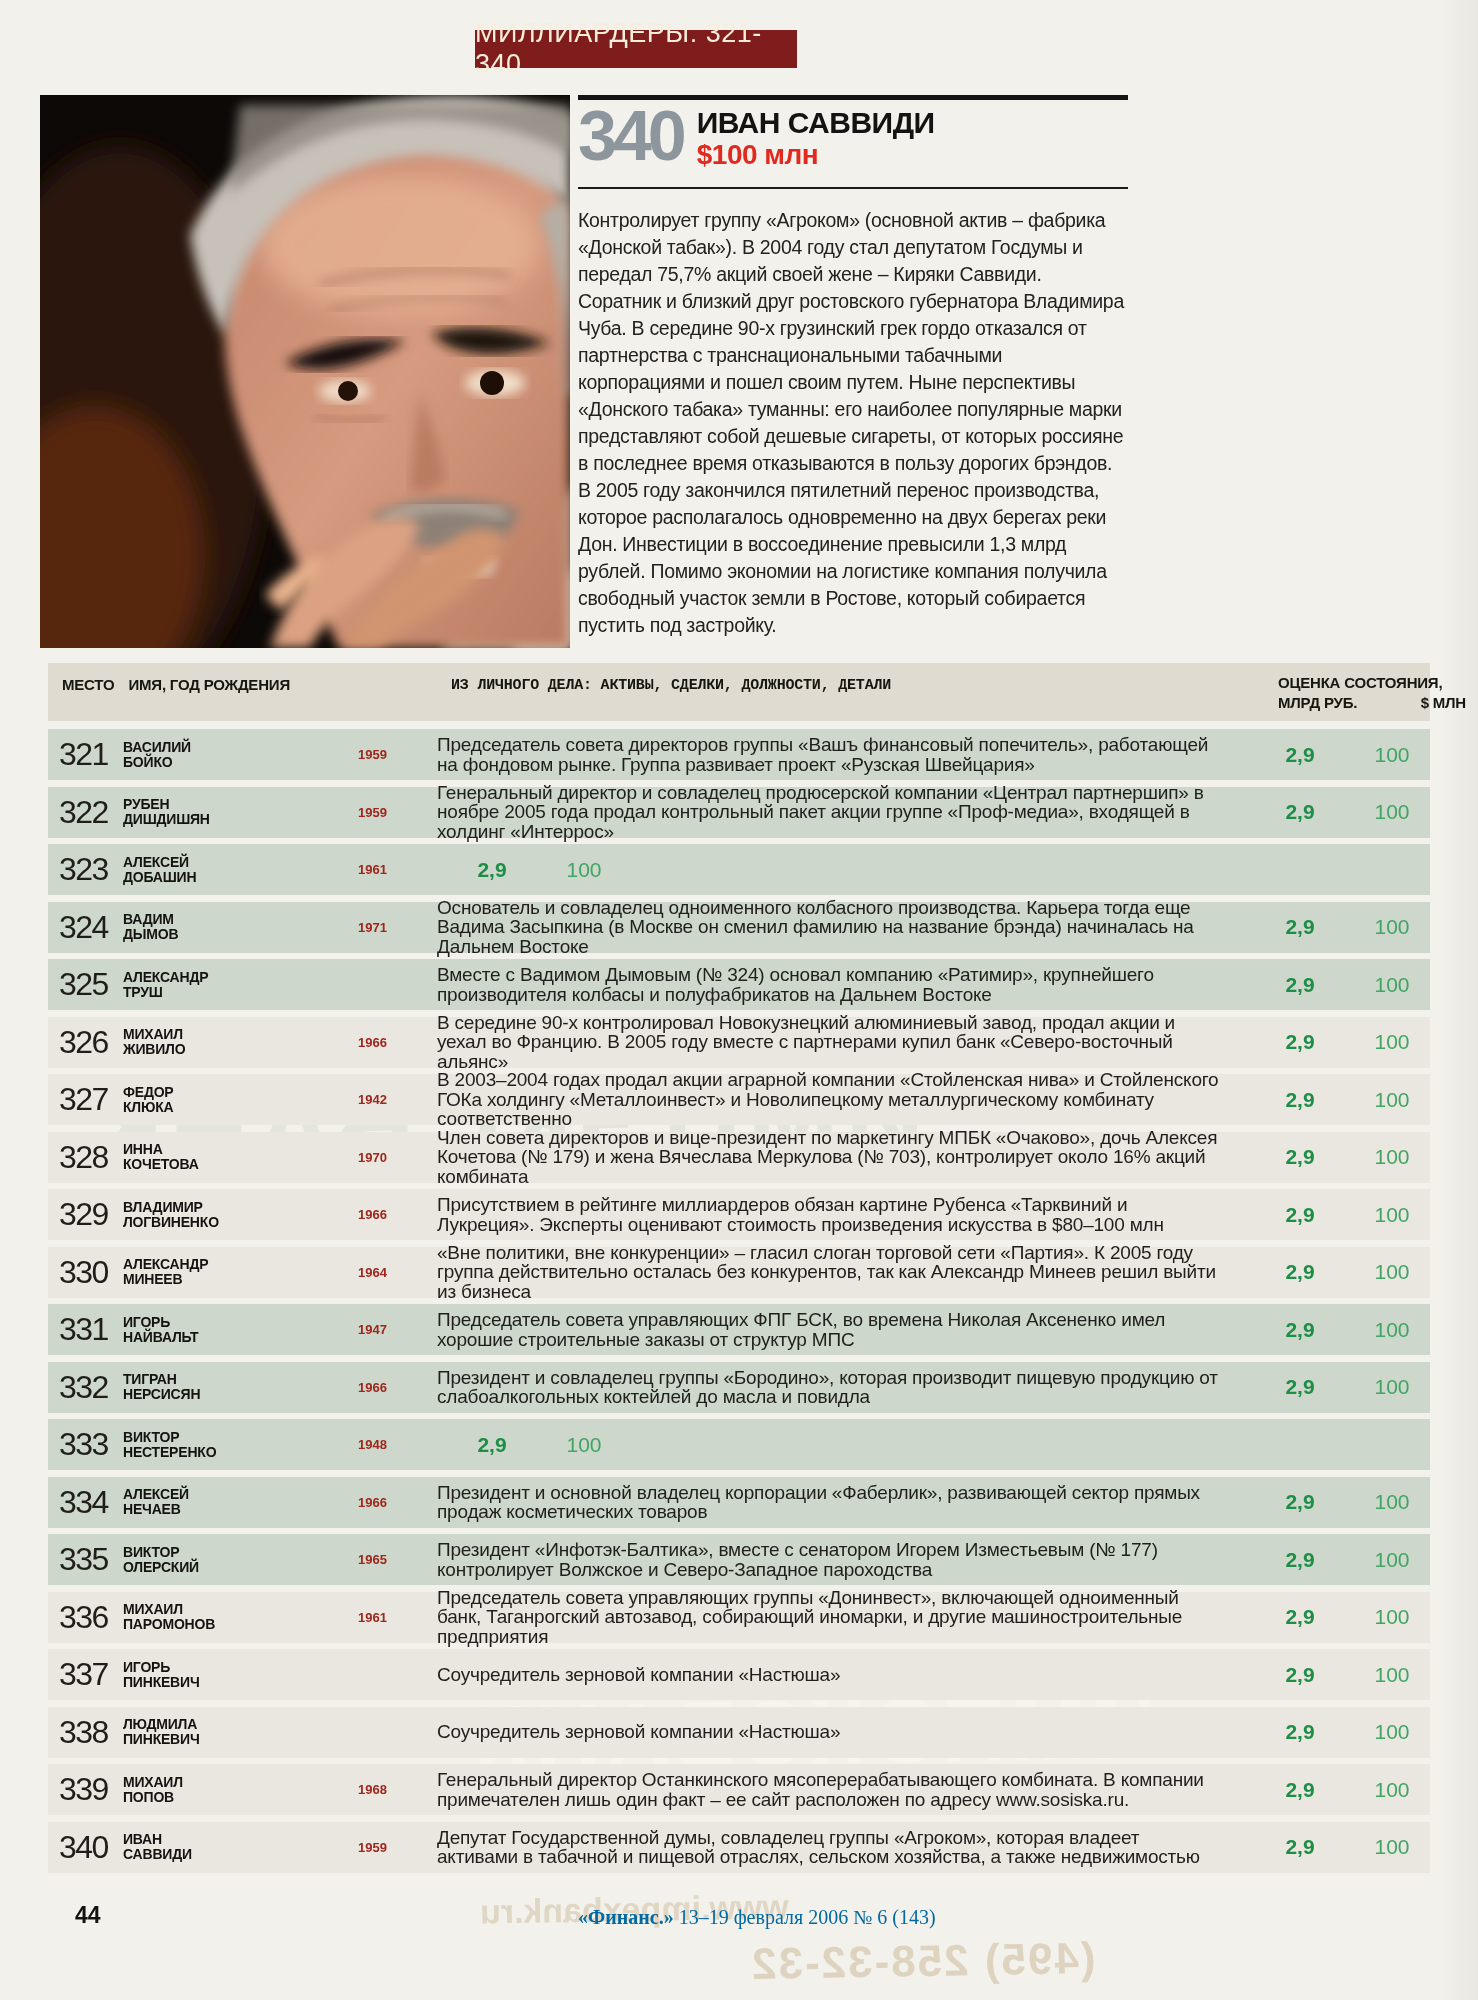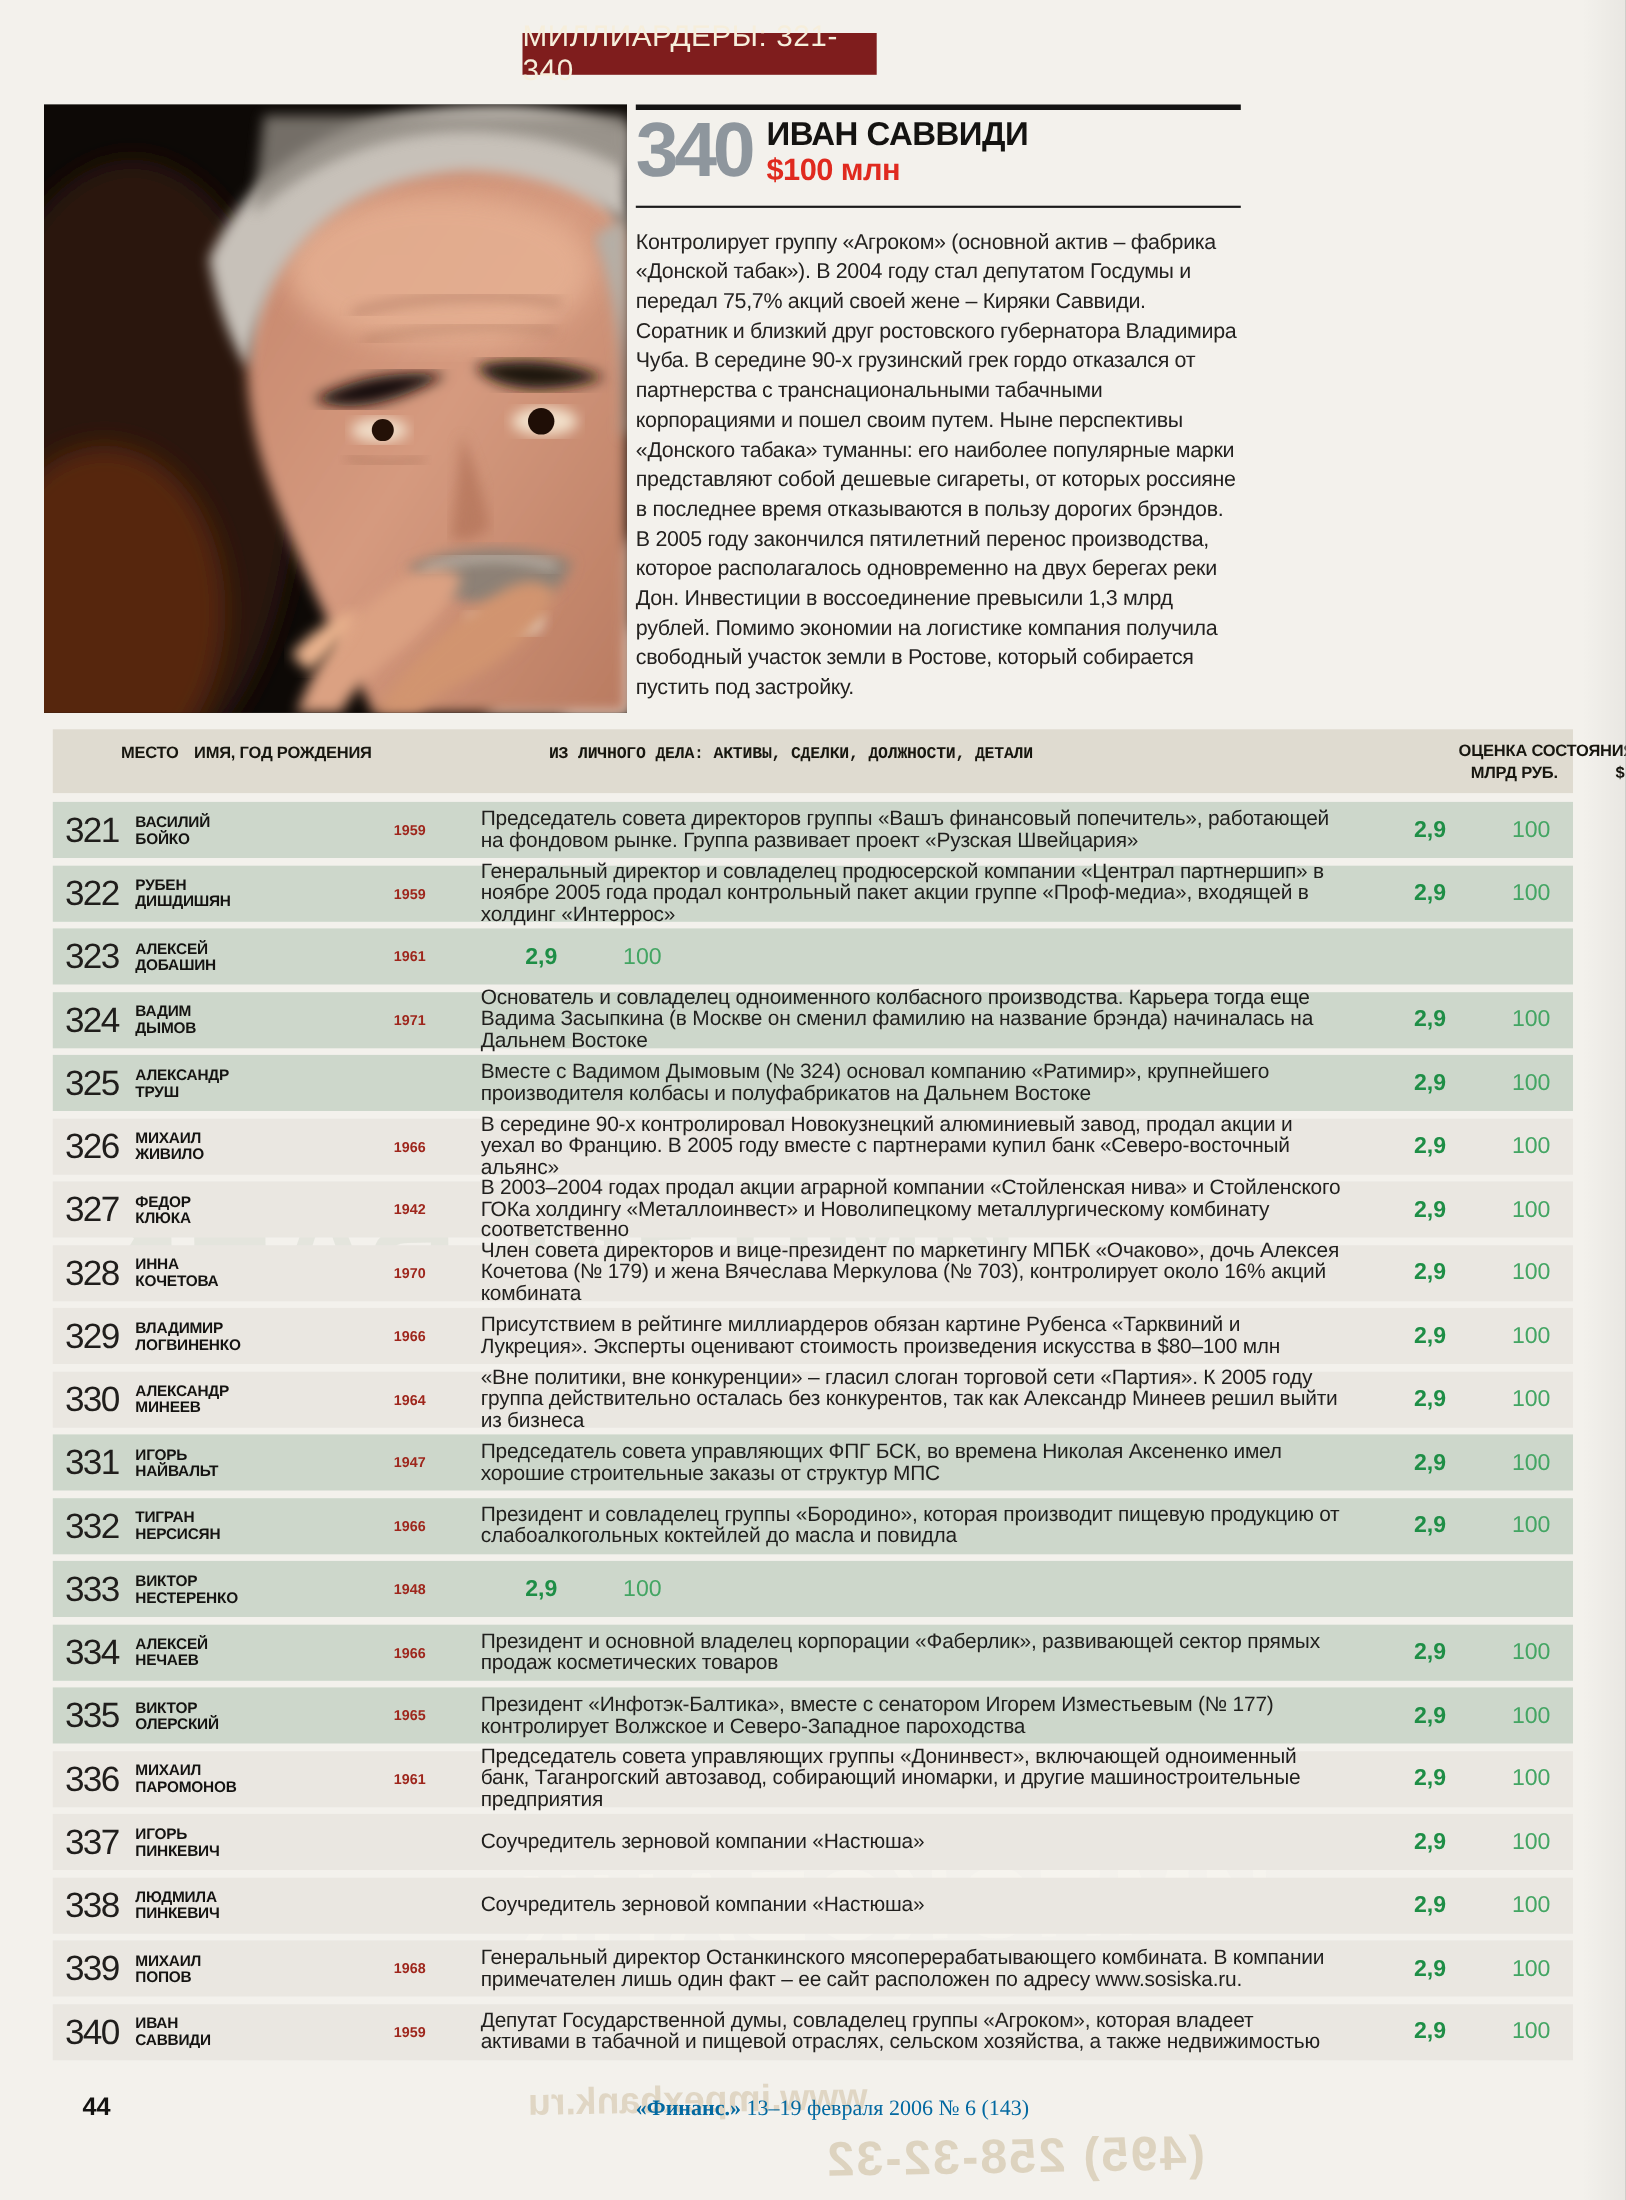--- a/index.html
+++ b/index.html
@@ -25,25 +25,25 @@
   .feature-rank{font-size:70px;font-weight:700;color:#8e969d;line-height:0.88;letter-spacing:-4px;}
   .feature-id{margin-left:14px;padding-top:2px;}
   .feature-name{font-size:30px;font-weight:700;color:#141311;letter-spacing:-0.5px;line-height:1.0;}
   .feature-worth{font-size:28px;font-weight:700;color:#e02a1f;letter-spacing:-0.5px;line-height:1.1;margin-top:2px;}
   .rule-thin{height:2px;background:#1b1b1b;margin-top:16px;}
   .feature-bio{margin-top:18px;font-size:19.5px;line-height:27px;letter-spacing:-0.3px;color:#242220;}
 
   
   .rank-table{position:absolute;left:48px;top:663px;width:1382px;}
   .thead{display:flex;background:#dfdbd0;height:58px;margin-bottom:8px;}
-  .thead .c1{display:flex;gap:14px;padding:13px 0 0 14px;margin-left:48px;}
+  .thead .c1{display:flex;gap:14px;padding:13px 0 0 14px;}
   .th{font-size:15px;font-weight:700;color:#17160f;letter-spacing:-0.2px;}
   .thead .c2{padding:13px 0 0 11px;font-family:Liberation Mono, monospace;}
   .thead .c3{padding:11px 10px 0 19px;display:flex;flex-direction:column;}
-  .c3-line2{display:flex;justify-content:space-between;margin-top:3px;padding-right:8px;margin-left:11px;}
+  .c3-line2{display:flex;justify-content:space-between;margin-top:3px;padding-right:8px;}
 
   .c1{width:372px;flex:none;}
   .c2{width:802px;flex:none;margin-left:6px;}
   .c3{width:196px;flex:none;margin-left:6px;}
 
   .row{display:flex;height:51px;margin-bottom:6.5px;background:#eae7e1;}
   .row:nth-child(-n+5),
   .row:nth-child(n+11):nth-child(-n+15){background:#cdd7cb;}
   .row .c1{display:flex;align-items:center;}
   .rank{width:64px;padding-left:11px;font-size:32px;font-weight:400;letter-spacing:-1.5px;color:#201e1c;flex:none;}

